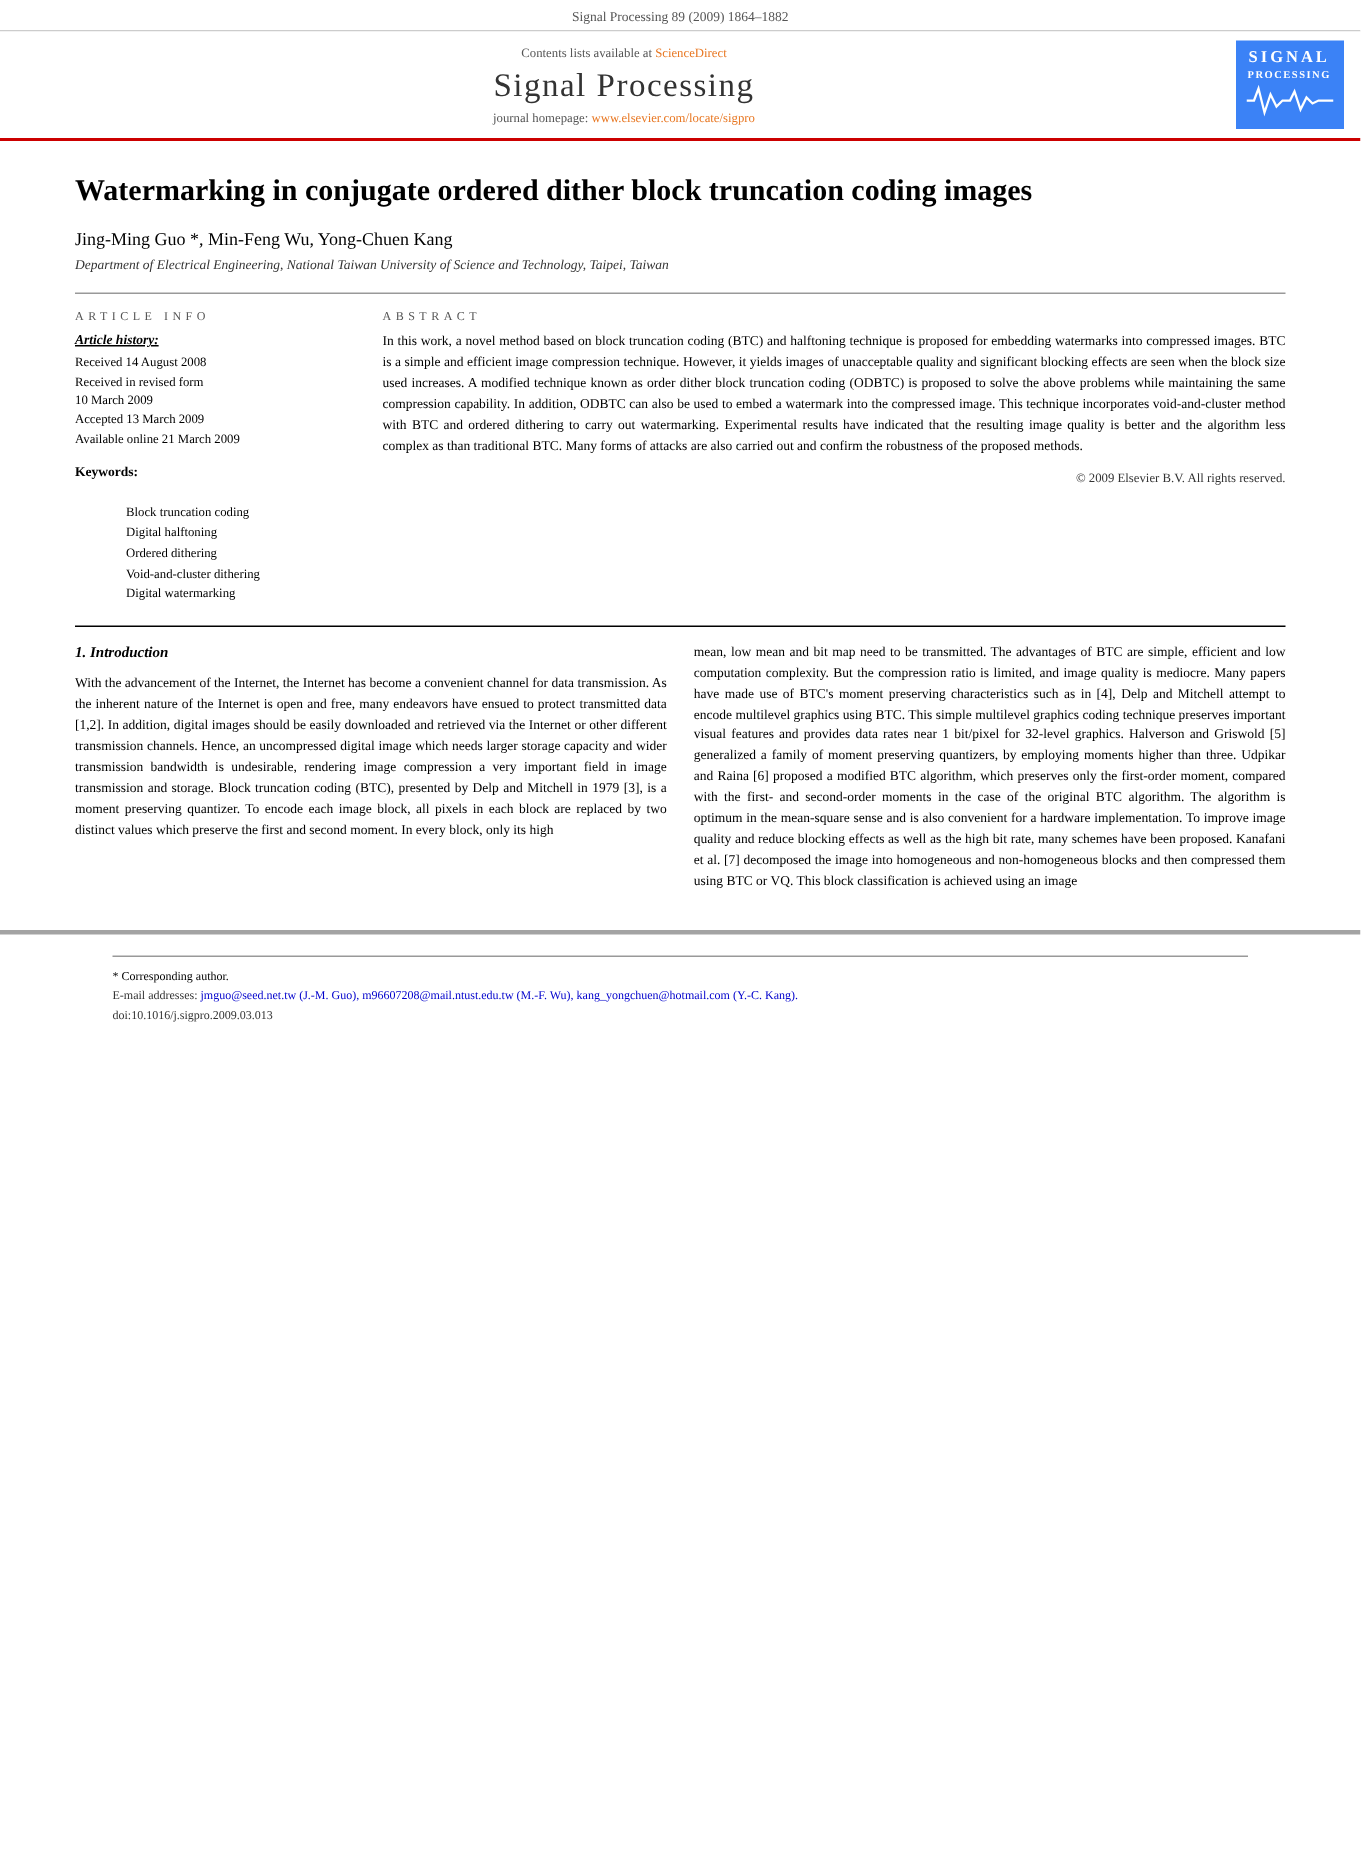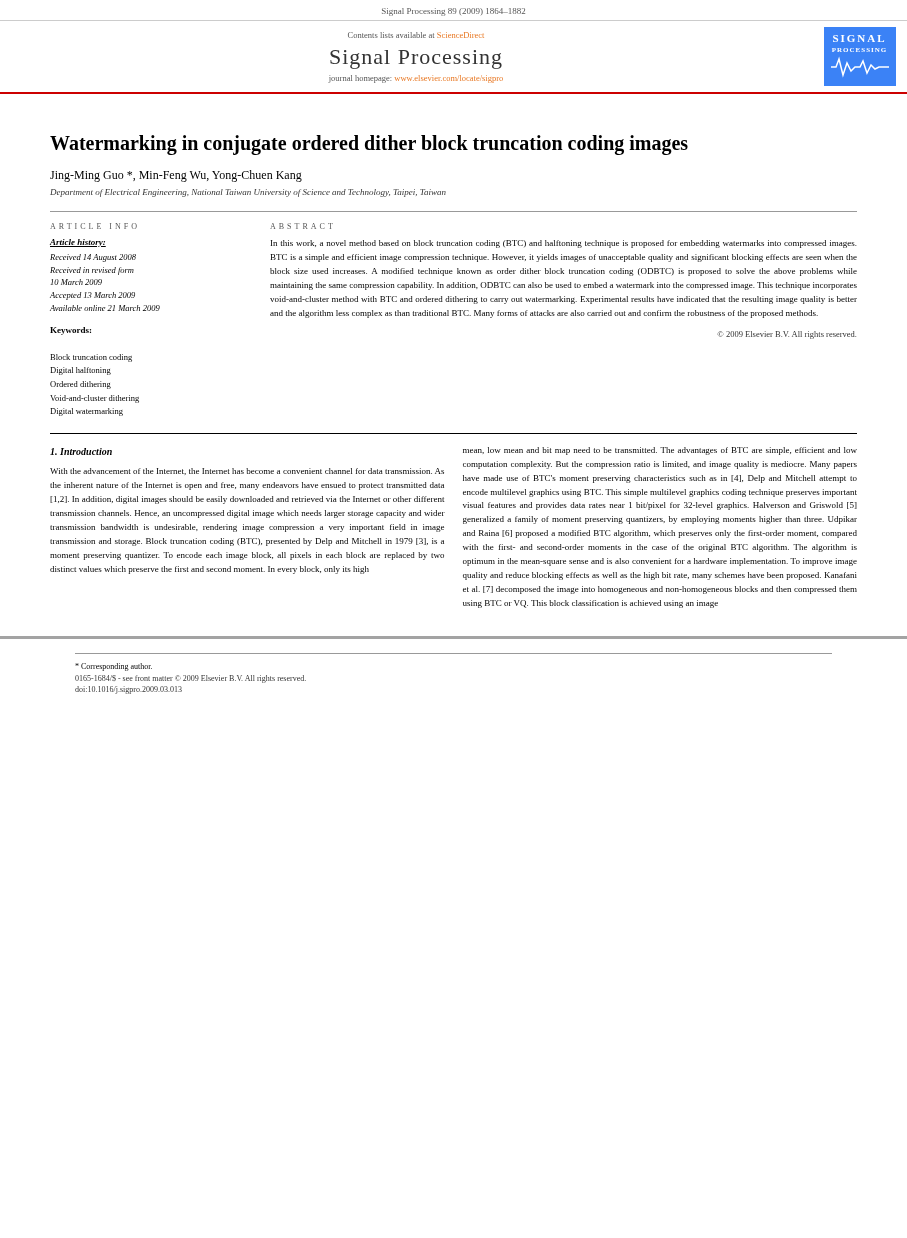--- a/index.html
+++ b/index.html
@@ -97,21 +97,21 @@
     .badge-box .big-signal {
       font-size: 11px;
       letter-spacing: 2px;
     }
     .badge-box .small-processing {
       font-size: 7px;
     }
 
     
     .article-content {
-      padding: 36px 50px 20px 50px;
+      padding: 20px 50px 20px 50px;
     }
 
     
     .article-title {
       font-size: 20px;
       font-weight: bold;
       color: #000;
       margin-bottom: 12px;
       line-height: 1.3;
       font-family: 'Times New Roman', serif;
@@ -136,21 +136,21 @@
     
     .divider {
       border: none;
       border-top: 1px solid #999;
       margin: 8px 0;
     }
 
     
     .two-col-section {
       display: flex;
-      gap: 20px;
+      gap: 5px;
       margin-top: 10px;
     }
     .article-info-col {
       width: 200px;
       flex-shrink: 0;
     }
     .abstract-col {
       flex: 1;
     }
 
@@ -165,32 +165,32 @@
     .article-history-label {
       font-size: 9px;
       font-style: italic;
       font-weight: bold;
       margin-bottom: 4px;
       text-decoration: underline;
     }
     .history-item {
       font-size: 8.5px;
       line-height: 1.5;
-      font-style: italic;
     }
 
     .keywords-label {
       font-size: 9px;
       font-weight: bold;
       margin-top: 10px;
       margin-bottom: 16px;
     }
     .keyword-item {
       font-size: 8.5px;
       line-height: 1.6;
+      margin-left: 34px;
     }
 
     .abstract-text {
       font-size: 9px;
       line-height: 1.55;
       text-align: justify;
     }
 
     .copyright-line {
       font-size: 8.5px;
@@ -340,15 +340,20 @@
       <p class="body-text">mean, low mean and bit map need to be transmitted. The advantages of BTC are simple, efficient and low computation complexity. But the compression ratio is limited, and image quality is mediocre. Many papers have made use of BTC's moment preserving characteristics such as in [4], Delp and Mitchell attempt to encode multilevel graphics using BTC. This simple multilevel graphics coding technique preserves important visual features and provides data rates near 1 bit/pixel for 32-level graphics. Halverson and Griswold [5] generalized a family of moment preserving quantizers, by employing moments higher than three. Udpikar and Raina [6] proposed a modified BTC algorithm, which preserves only the first-order moment, compared with the first- and second-order moments in the case of the original BTC algorithm. The algorithm is optimum in the mean-square sense and is also convenient for a hardware implementation. To improve image quality and reduce blocking effects as well as the high bit rate, many schemes have been proposed. Kanafani et al. [7] decomposed the image into homogeneous and non-homogeneous blocks and then compressed them using BTC or VQ. This block classification is achieved using an image</p>
     </div>
 
   </div>
 
 </div>
 
 <div class="footnote-area">
   <hr class="divider">
   <div class="corresponding-note">* Corresponding author.</div>
-  <div class="doi-line">0165-1684/$ - see front matter © 2009 Elsevier B.V. All rights reserved.</div>
+  <div class="footnote-text">
+    <span>E-mail addresses:</span>
+    <span class="footnote-link">jmguo@seed.net.tw (J.-M. Guo),</span>
+    <span class="footnote-link">m96607208@mail.ntust.edu.tw (M.-F. Wu),</span>
+    <span class="footnote-link">kang_yongchuen@hotmail.com (Y.-C. Kang).</span>
+  </div>
   <div class="doi-line">doi:10.1016/j.sigpro.2009.03.013</div>
 </div>
 
 </body></html>

